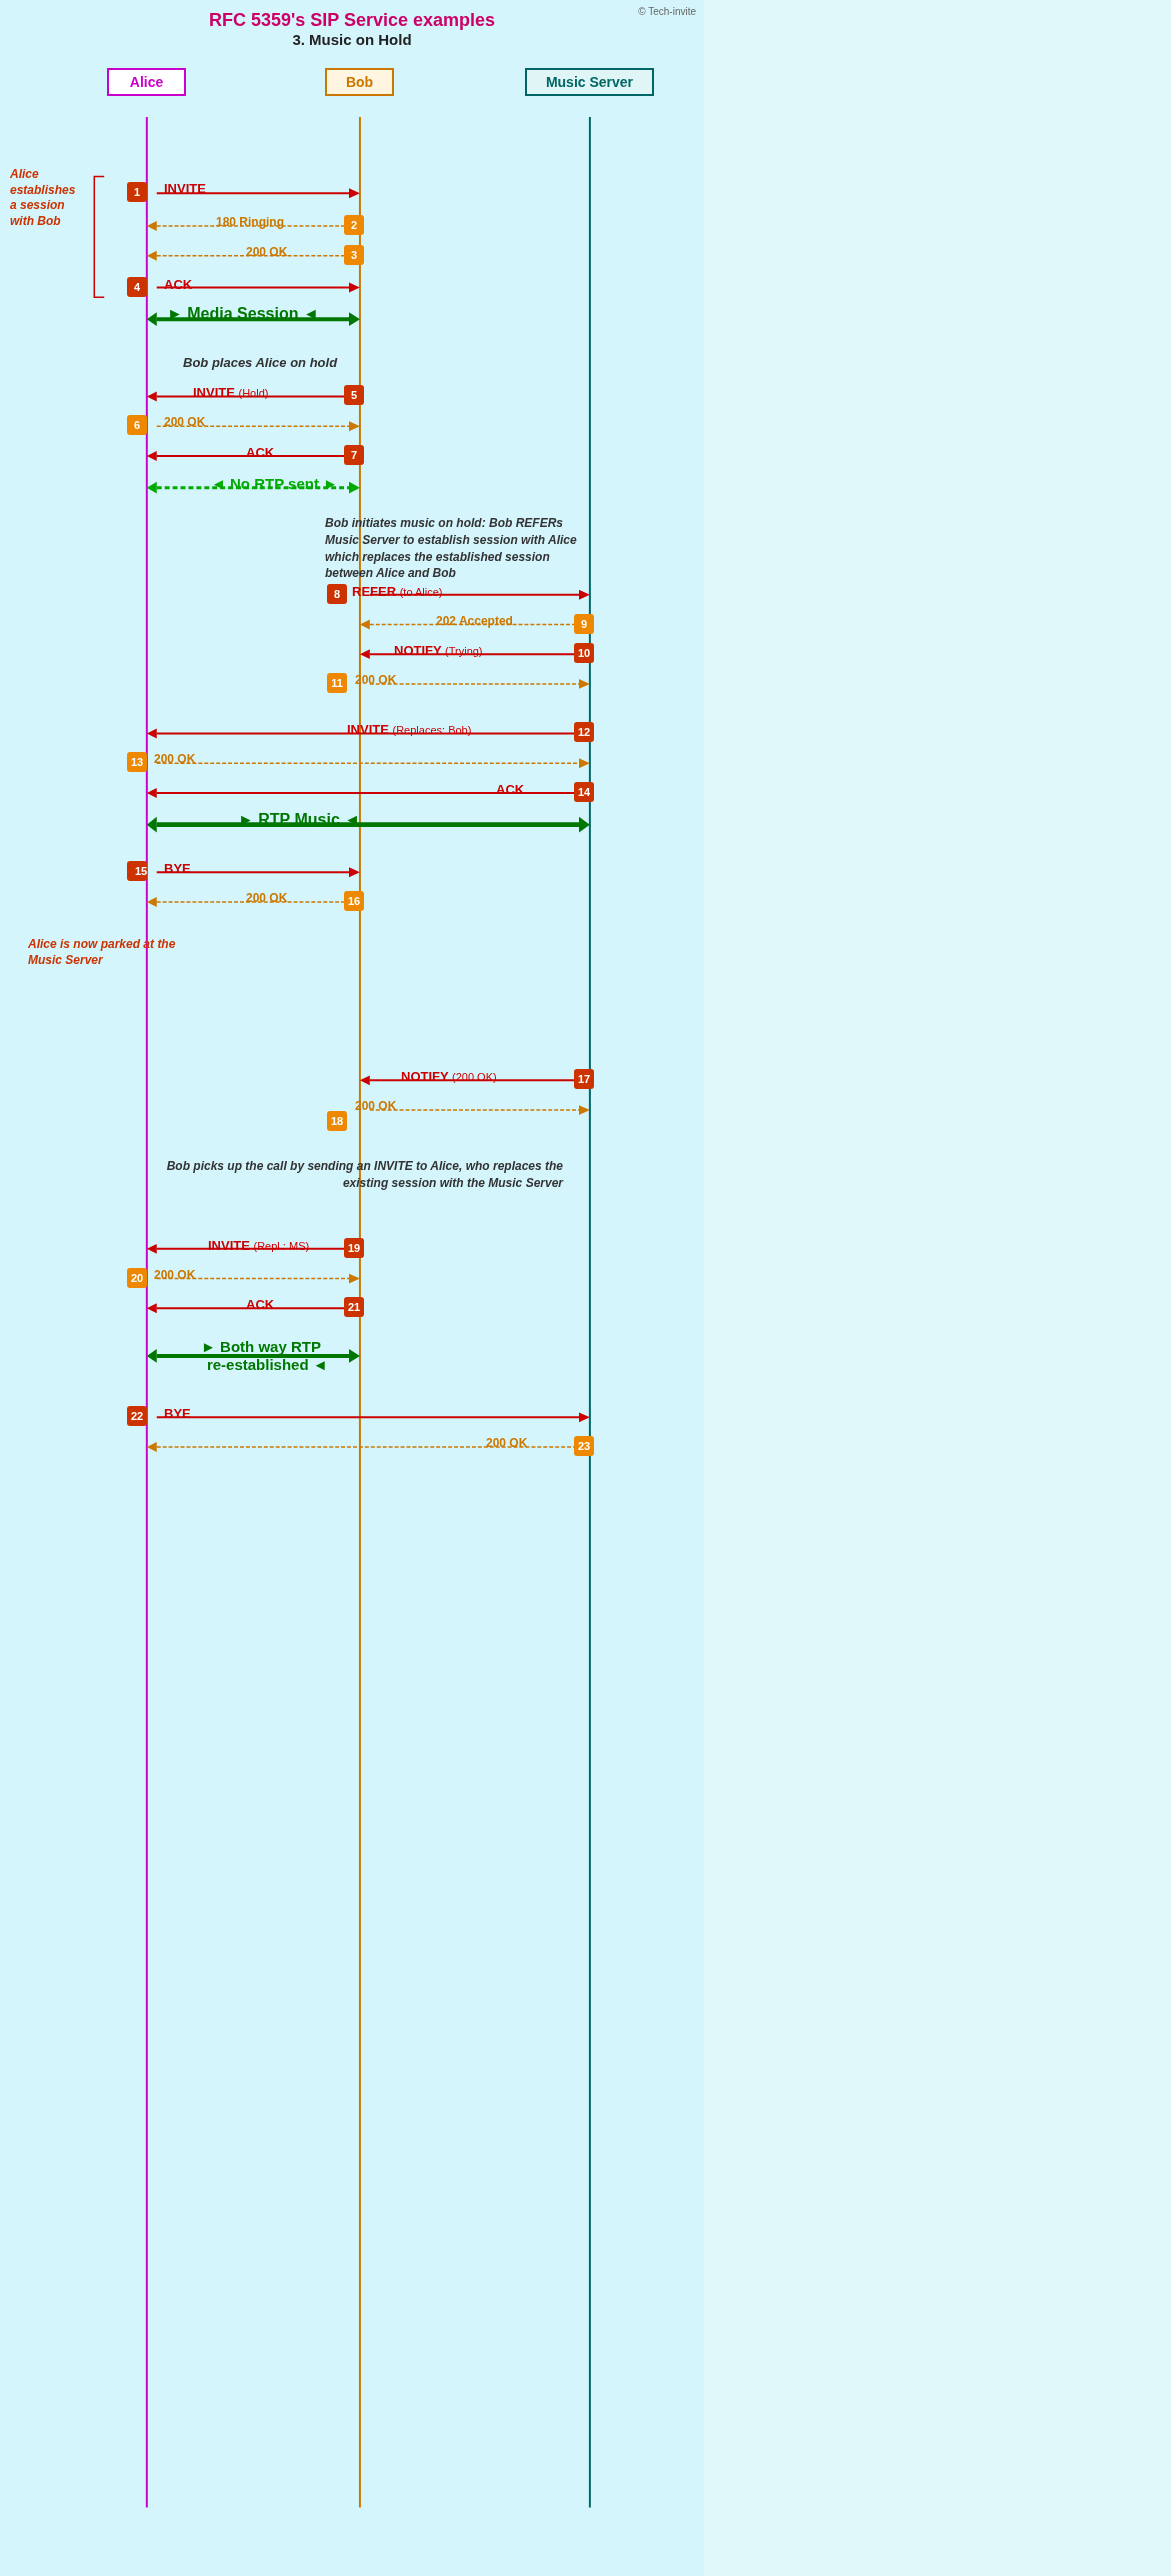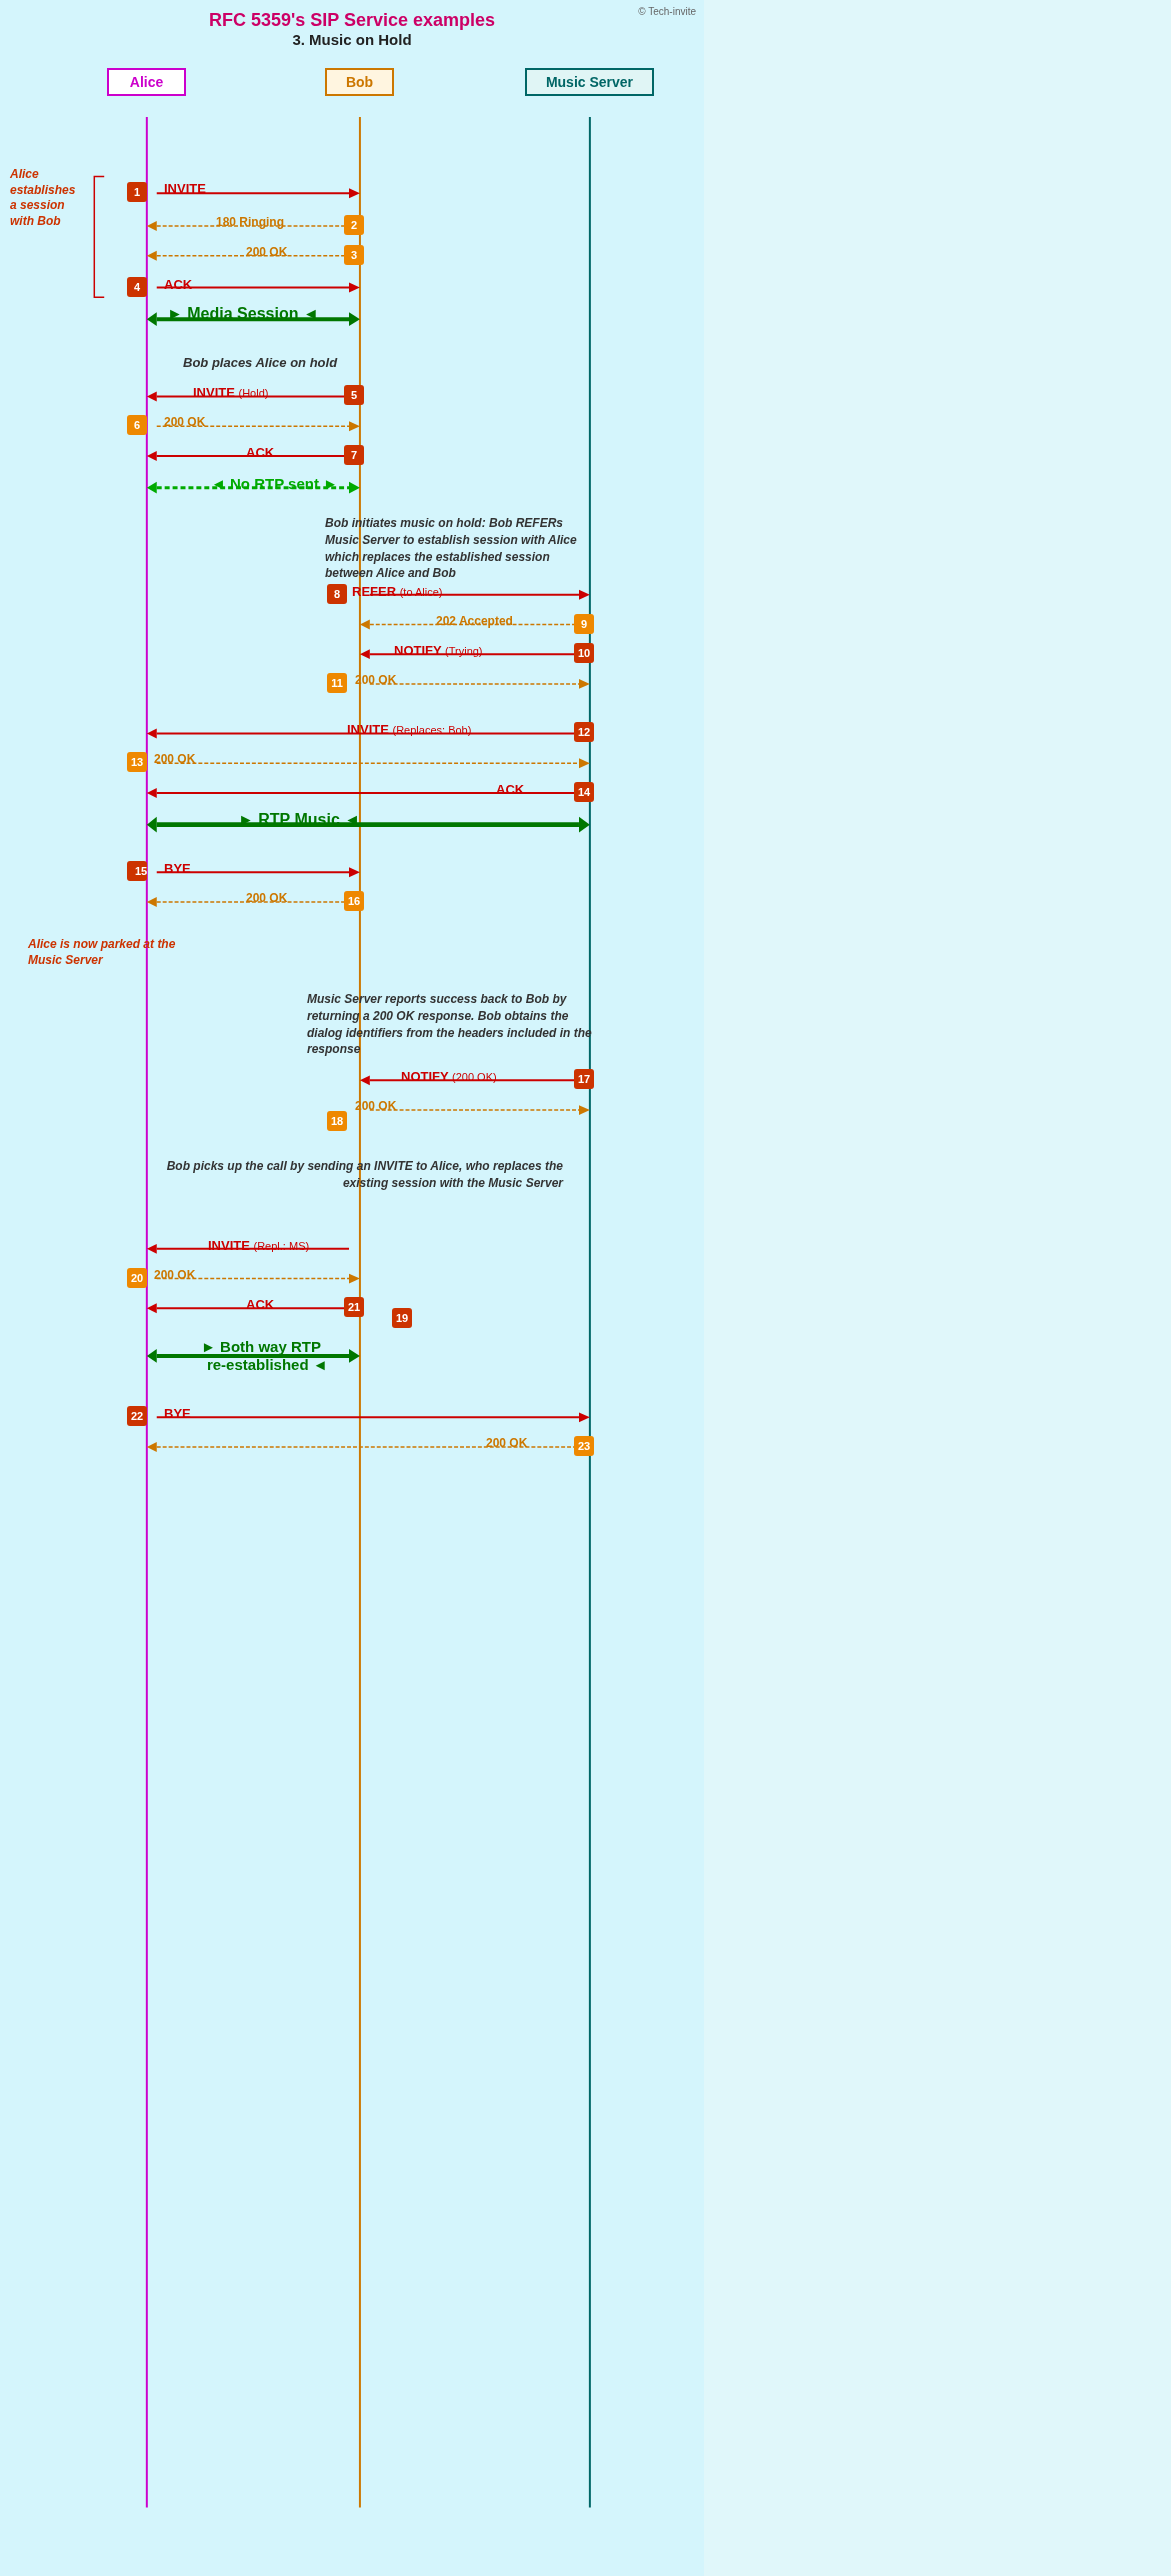--- a/index.html
+++ b/index.html
@@ -337,36 +337,33 @@
   <span class="rtp-music-label" style="left:238px; top:811px;">► RTP Music ◄</span>
 
   <div class="badge" style="left:127px; top:861px;padding-left:8px;">15</div>
   <span class="msg-label msg-red" style="left:164px; top:861px;">BYE</span>
 
   <span class="msg-label msg-orange" style="left:246px; top:891px; font-size:12px;">200 OK</span>
   <div class="badge badge-orange" style="left:344px; top:891px;">16</div>
 
   <div class="annotation" style="left:28px; top:937px; width:159px; font-size:12px;">Alice is now parked at the Music Server</div>
 
-  <div class="info-box" style="left:307px; top:991px; width:287px;">
-    <em>Music Server reports success back to Bob by returning a 200 OK response.  Bob obtains the dialog identifiers from the headers included in the response</em>
-  </div>
 
   <span class="msg-label msg-red" style="left:401px; top:1069px;">NOTIFY <span class="msg-small" style="color:#cc0000;">(200 OK)</span></span>
   <div class="badge" style="left:574px; top:1069px;">17</div>
 
   <div class="badge badge-orange" style="left:327px; top:1099px;margin-top:12px;">18</div>
   <span class="msg-label msg-orange" style="left:355px; top:1099px; font-size:12px;">200 OK</span>
 
   <div class="info-box" style="left:127px; top:1158px; width:436px; text-align:right;">
     <em>Bob picks up the call by sending an INVITE to Alice, who replaces the existing session with the Music Server</em>
   </div>
 
   <span class="msg-label msg-red" style="left:208px; top:1238px;">INVITE <span class="msg-small" style="color:#cc0000;">(Repl.: MS)</span></span>
-  <div class="badge" style="left:344px; top:1308px;margin-left:48px;">19</div>
+  <div class="badge" style="left:344px; top:1238px;">19</div>
 
   <div class="badge badge-orange" style="left:127px; top:1268px;">20</div>
   <span class="msg-label msg-orange" style="left:154px; top:1268px; font-size:12px;">200 OK</span>
 
   <span class="msg-label msg-red" style="left:246px; top:1297px;">ACK</span>
   <div class="badge" style="left:344px; top:1297px;">21</div>
 
   <span class="both-rtp-label" style="left:157px; top:1338px; text-align:center; width:208px;">► Both way RTP<br>&nbsp;&nbsp;&nbsp;re-established ◄</span>
 
   <div class="badge" style="left:127px; top:1406px;">22</div>

